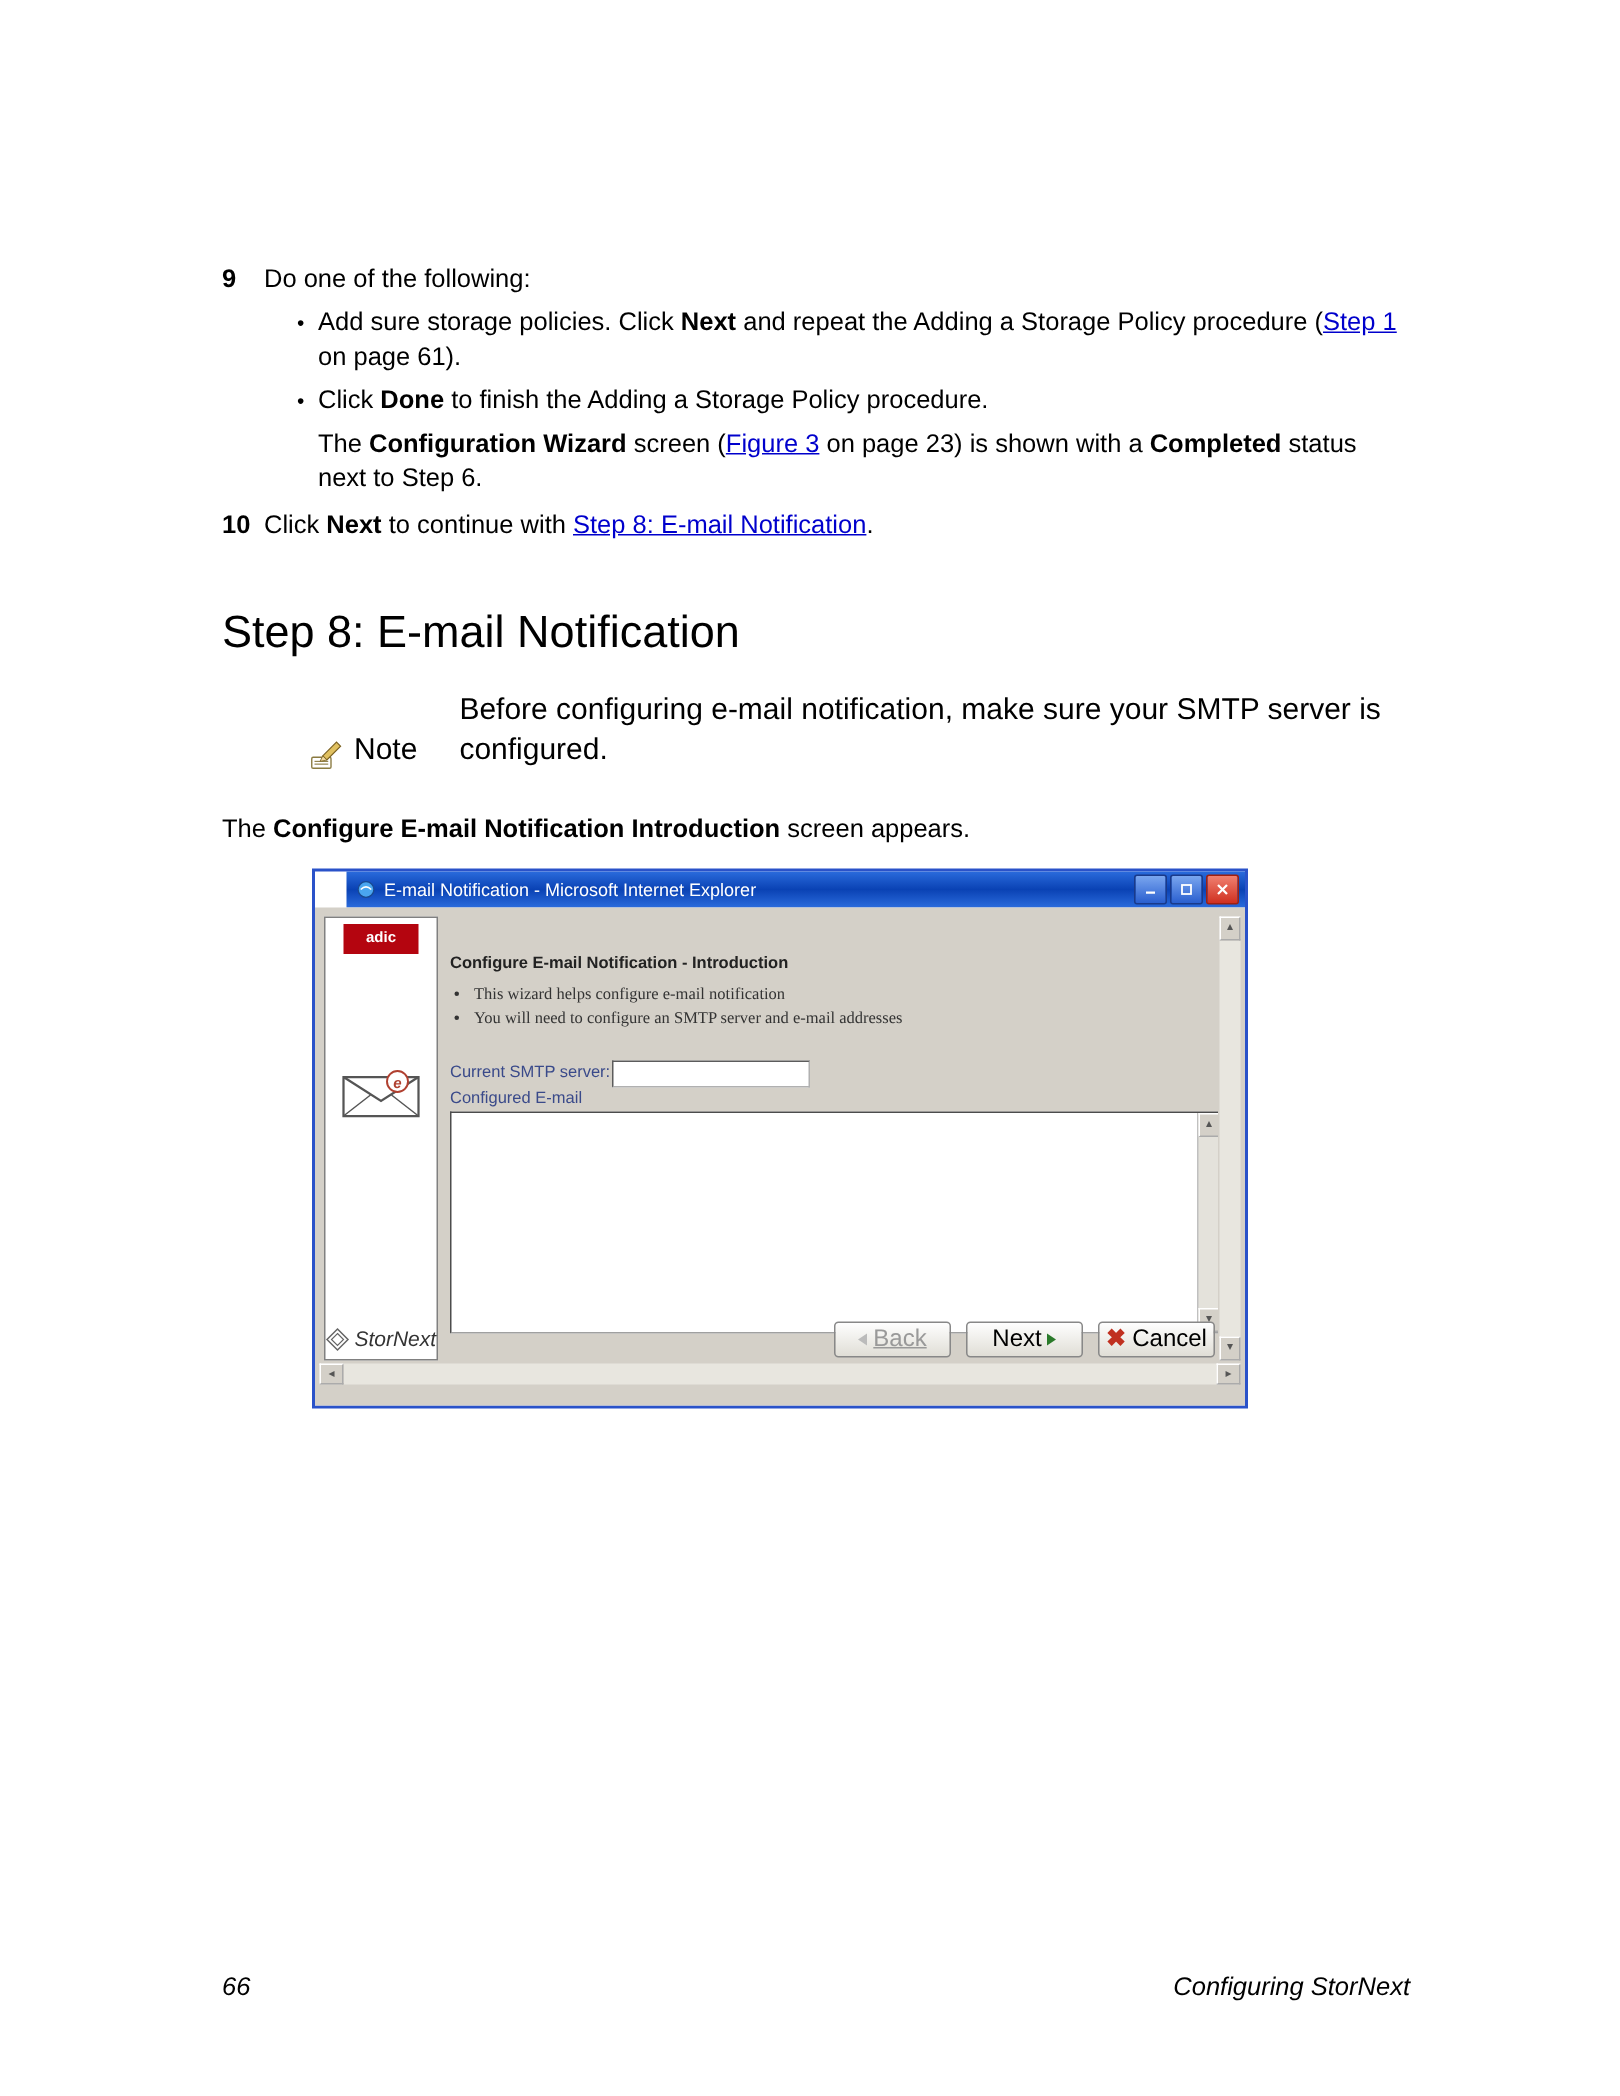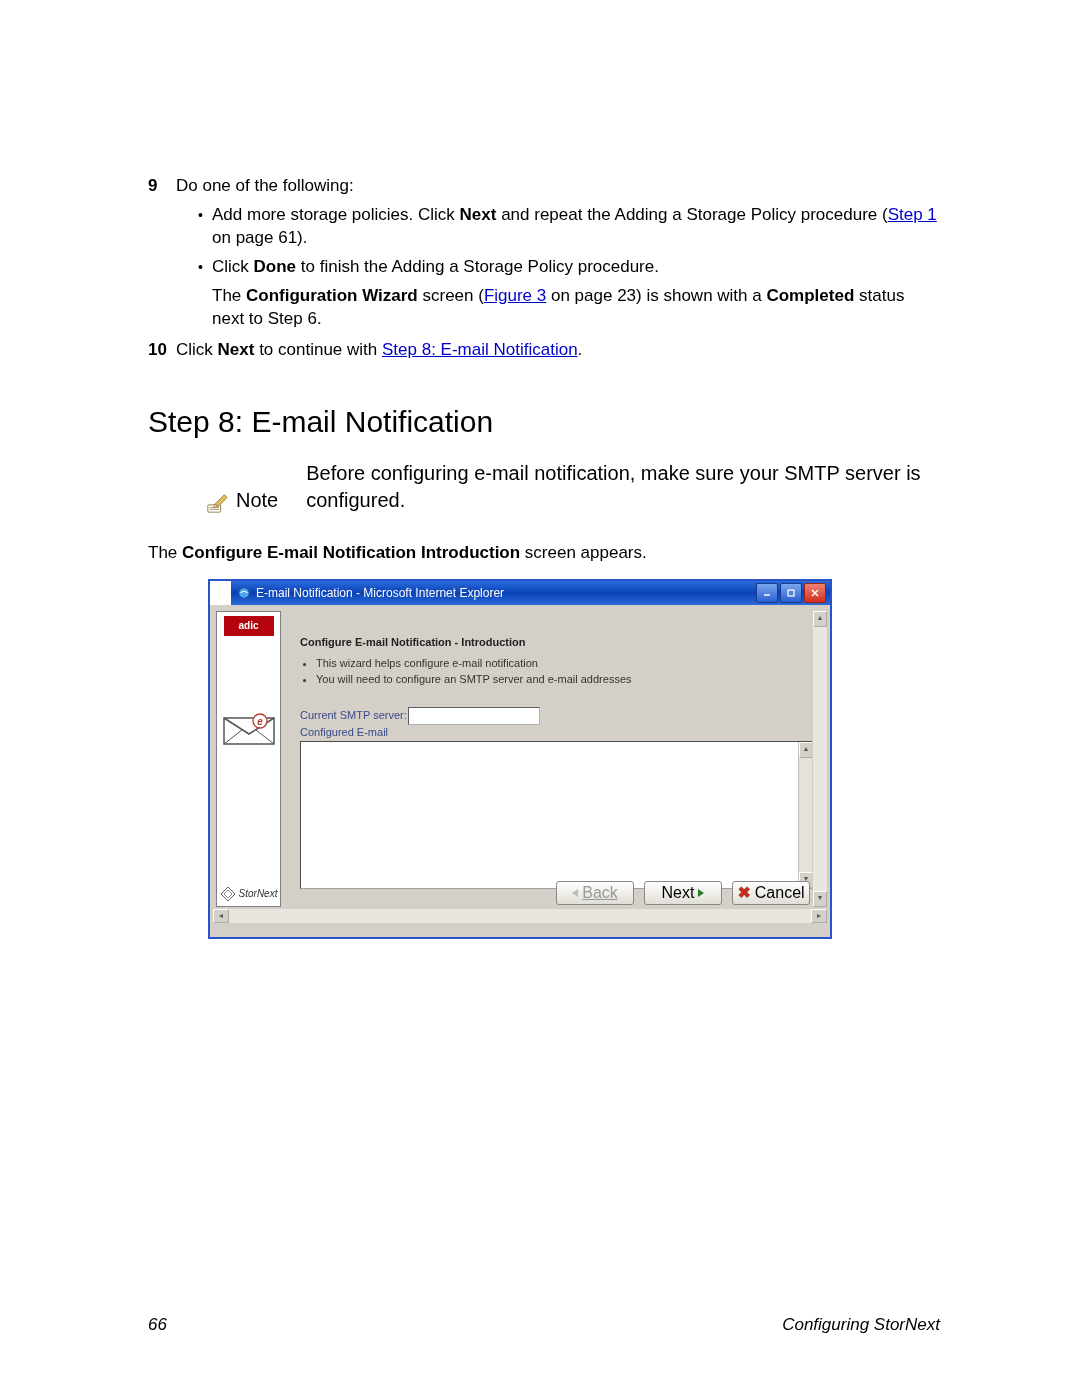--- a/index.html
+++ b/index.html
@@ -145,21 +145,21 @@
 
   .inner {
     position: absolute;
     top: 24px; left: 0; right: 0; bottom: 0;
     background: #d4d0c8;
     overflow: hidden;
   }
   .sidebar {
     position: absolute;
     top: 6px; left: 6px; bottom: 30px;
-    width: 65px;
+    width: 76px;
     background: #fff;
     border: 1px solid #808080;
     box-sizing: border-box;
     display: flex;
     flex-direction: column;
     align-items: center;
     padding: 4px;
   }
   .adic-logo {
     width: 50px;
@@ -174,21 +174,21 @@
     margin-bottom: 70px;
   }
   .envelope {
     width: 58px; height: 42px;
     margin-bottom: auto;
   }
   .stornext-row {
     display: flex;
     align-items: center;
     gap: 3px;
-    font-size: 10px;
+    font-size: 14px;
     font-style: italic;
     color: #333;
   }
   .diamond {
     width: 16px; height: 16px;
   }
   .content-area {
     position: absolute;
     top: 6px; left: 90px; right: 18px; bottom: 30px;
     font-size: 11px;
@@ -197,20 +197,21 @@
   }
   .content-title {
     font-weight: bold;
     color: #222;
     margin-bottom: 6px;
     margin-top: 24px;
   }
   .intro-bullets {
     margin: 0 0 20px 2px;
     padding-left: 14px;
+    font-family: Liberation Serif, serif;
   }
   .intro-bullets li {
     margin-bottom: 1px;
   }
   .field-row {
     display: flex;
     align-items: center;
   }
   .field-label {
     color: #3a4a8a;
@@ -340,21 +341,21 @@
   <div class="step-list">
 
     <div class="step-row">
       <div class="step-num">9</div>
       <div class="step-body">
         <span>Do one of the following:</span>
         <div class="sub-list">
           <div class="sub-item">
             <div class="bullet">•</div>
             <div class="sub-text">
-              <span>Add more storage policies. Click </span><b>Next</b><span> and repeat the Adding a Storage Policy procedure (</span><a class="link">Step 1</a><span> on page 61).</span>
+              <span>Add sure storage policies. Click </span><b>Next</b><span> and repeat the Adding a Storage Policy procedure (</span><a class="link">Step 1</a><span> on page 61).</span>
             </div>
           </div>
           <div class="sub-item">
             <div class="bullet">•</div>
             <div class="sub-text">
               <span>Click </span><b>Done</b><span> to finish the Adding a Storage Policy procedure.</span>
               <div class="indent-text" style="margin-left:0; margin-top:6px;">
                 <span>The </span><b>Configuration Wizard</b><span> screen (</span><a class="link">Figure 3</a><span> on page 23) is shown with a </span><b>Completed</b><span> status next to Step 6.</span>
               </div>
             </div>

